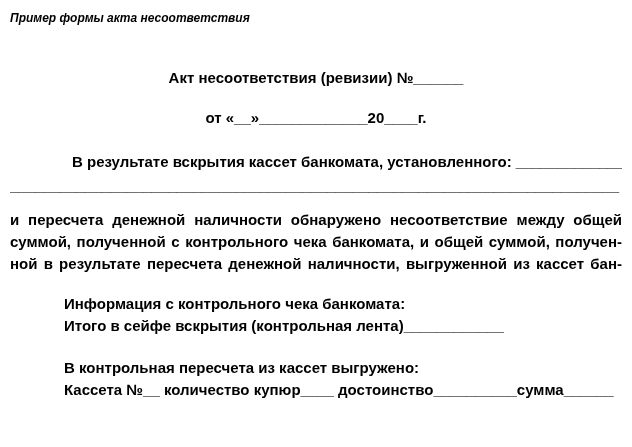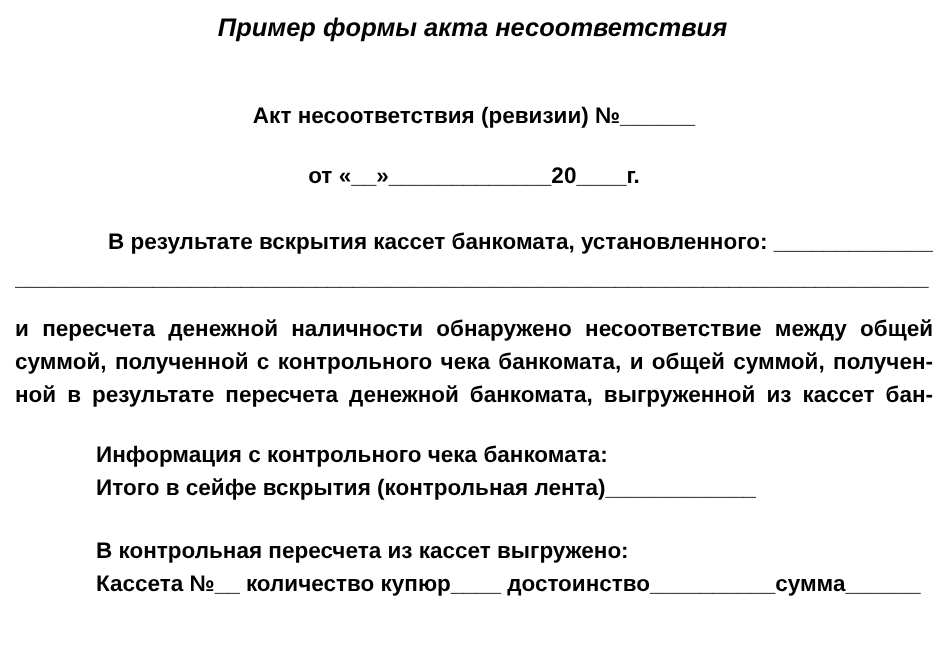--- a/index.html
+++ b/index.html
@@ -16,23 +16,23 @@
     background: #ffffff;
     color: #000000;
     font-family: "Liberation Sans", "DejaVu Sans", sans-serif;
     font-weight: bold;
     font-size: 15px;
     line-height: 22px;
     overflow: hidden;
   }
   .doc-title {
     margin: 2px 2px 0 0;
-    text-align: center;
+    text-align: left;
     font-style: italic;
-    font-size: 17px;
+    font-size: 12px;
     line-height: 21px;
     white-space: nowrap;
   }
   .center {
     text-align: center;
     white-space: nowrap;
   }
   .act-line   { margin-top: 38px; text-align: center; }
   .date-line  { margin-top: 18px; }
   .opening-line {
@@ -83,21 +83,21 @@
 
   <div class="center date-line">от «__»_____________20____г.</div>
 
   <div class="opening-line">В результате вскрытия кассет банкомата, установленного: _____________</div>
 
   <div class="fill-line">_________________________________________________________________________</div>
 
   <div class="paragraph">
     <div class="pline just">и пересчета денежной наличности обнаружено несоответствие между общей</div>
     <div class="pline just">суммой, полученной с контрольного чека банкомата, и общей суммой, получен-</div>
-    <div class="pline just">ной в результате пересчета денежной банкомата, выгруженной из кассет бан-</div>
+    <div class="pline just">ной в результате пересчета денежной наличности, выгруженной из кассет бан-</div>
   </div>
 
   <div class="indent-block">
     <div>Информация с контрольного чека банкомата:</div>
     <div>Итого в сейфе вскрытия (контрольная лента)____________</div>
   </div>
 
   <div class="indent-block recount">
     <div>В контрольная пересчета из кассет выгружено:</div>
     <div>Кассета №__ количество купюр____ достоинство__________сумма______</div>

